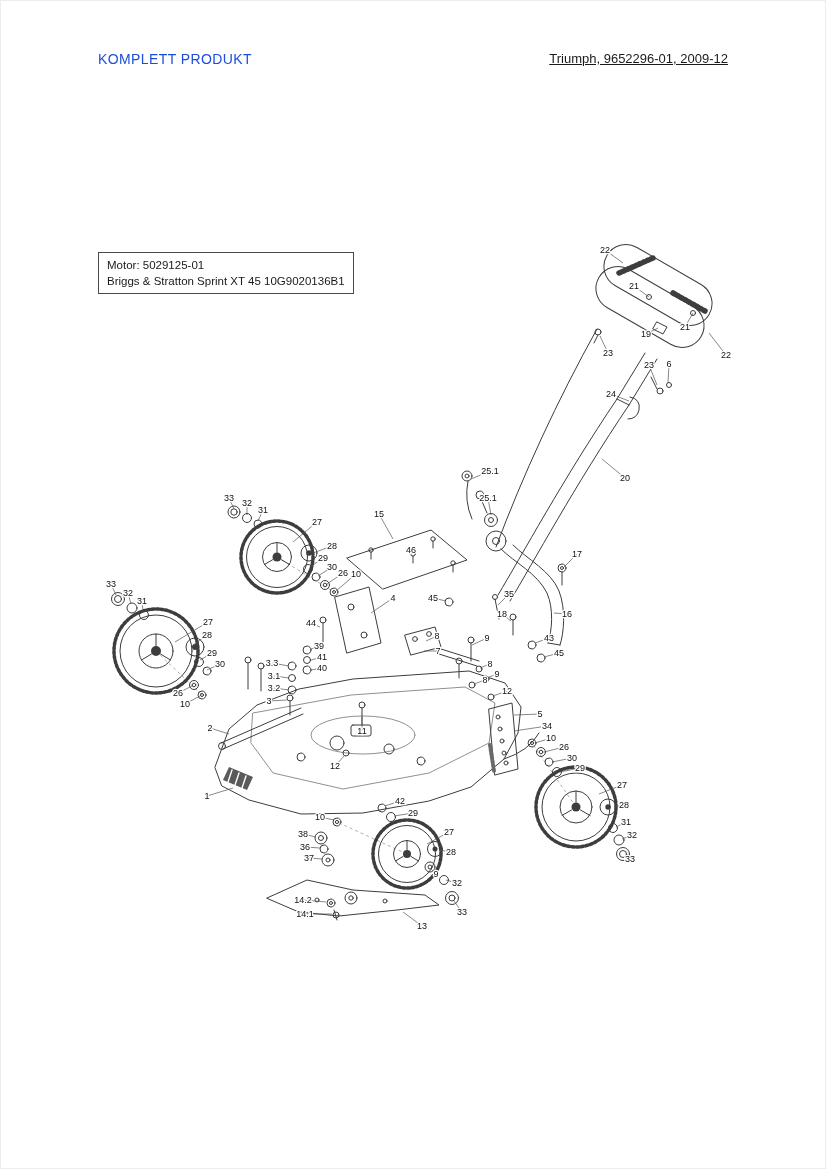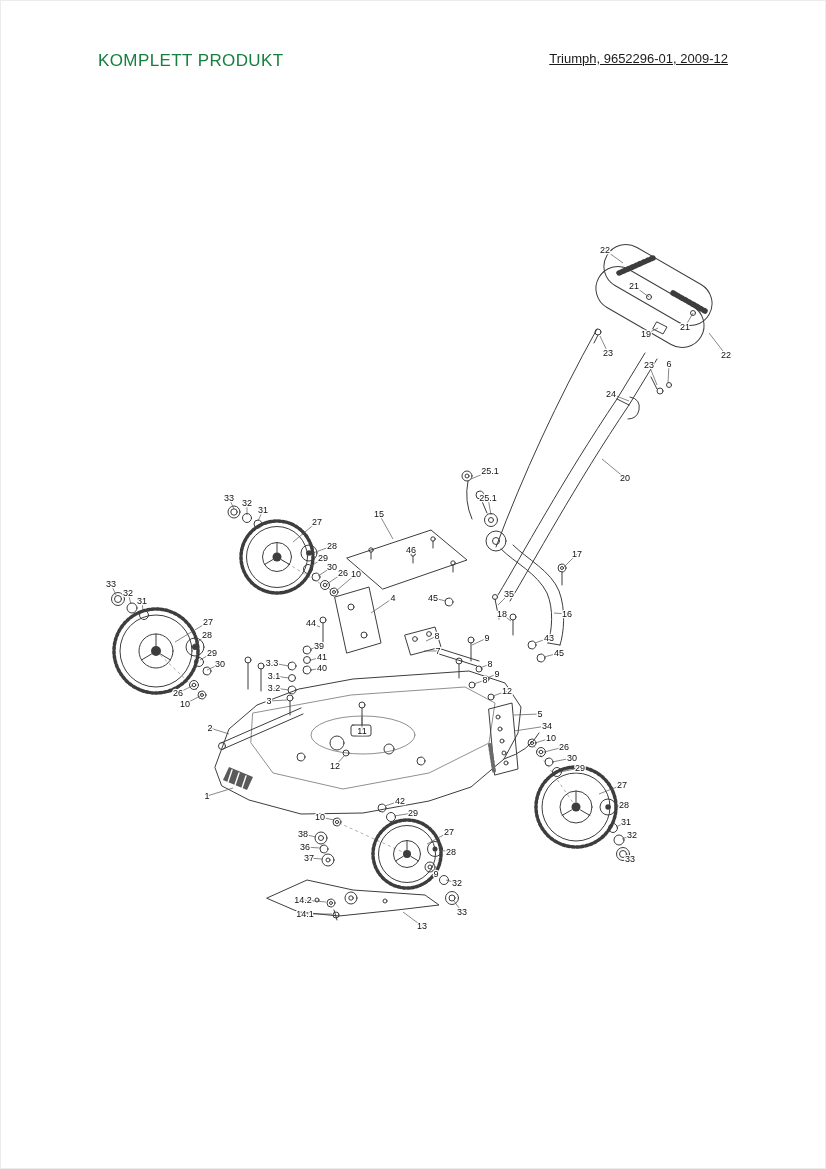--- a/index.html
+++ b/index.html
@@ -2,21 +2,21 @@
 <html><head>
 <meta charset="utf-8">
 <style>
   html,body { margin:0; padding:0; }
   body {
     width:826px; height:1169px; background:#ffffff; position:relative;
     font-family:"Liberation Sans", sans-serif; overflow:hidden;
   }
   .page { position:absolute; inset:0; background:#fff; border:1px solid #ececec; box-sizing:border-box; }
   .header-title {
-    position:absolute; left:97px; top:50px; font-size:17px; color:#15803d; letter-spacing:0.4px;text-align:right;
+    position:absolute; left:97px; top:50px; font-size:14px; color:#1d4ed8; letter-spacing:0.4px;text-align:right;
   }
   .header-ref {
     position:absolute; right:97px; top:50px; font-size:13px; color:#1a1a1a;text-decoration:underline;
   }
   .motor-box {
     position:absolute; left:97px; top:251px; border:1px solid #4a4a4a; background:#fff;
     padding:4px 8px; font-size:11.5px; color:#1a1a1a; line-height:1.4; white-space:nowrap;
   }
   svg.diagram { position:absolute; left:0; top:0; }
   svg text { font-family:"Liberation Sans", sans-serif; }
@@ -40,20 +40,24 @@
   }
 </style>
 </head>
 <body>
 
 <div class="page">
 
   <div class="header-title">KOMPLETT PRODUKT</div>
   <div class="header-ref">Triumph, 9652296-01, 2009-12</div>
 
+  <div class="motor-box">
+    <div>Motor: 5029125-01</div>
+    <div>Briggs &amp; Stratton Sprint XT 45 10G9020136B1</div>
+  </div>
 
   <svg class="diagram" width="826" height="1169" viewBox="0 0 826 1169" xmlns="http://www.w3.org/2000/svg">
 
     <g class="guides">
       <line x1="276" y1="556" x2="333" y2="591"></line>
       <line x1="155" y1="650" x2="201" y2="694"></line>
       <line x1="575" y1="806" x2="531" y2="742"></line>
       <line x1="406" y1="853" x2="336" y2="821"></line>
     </g>
 

